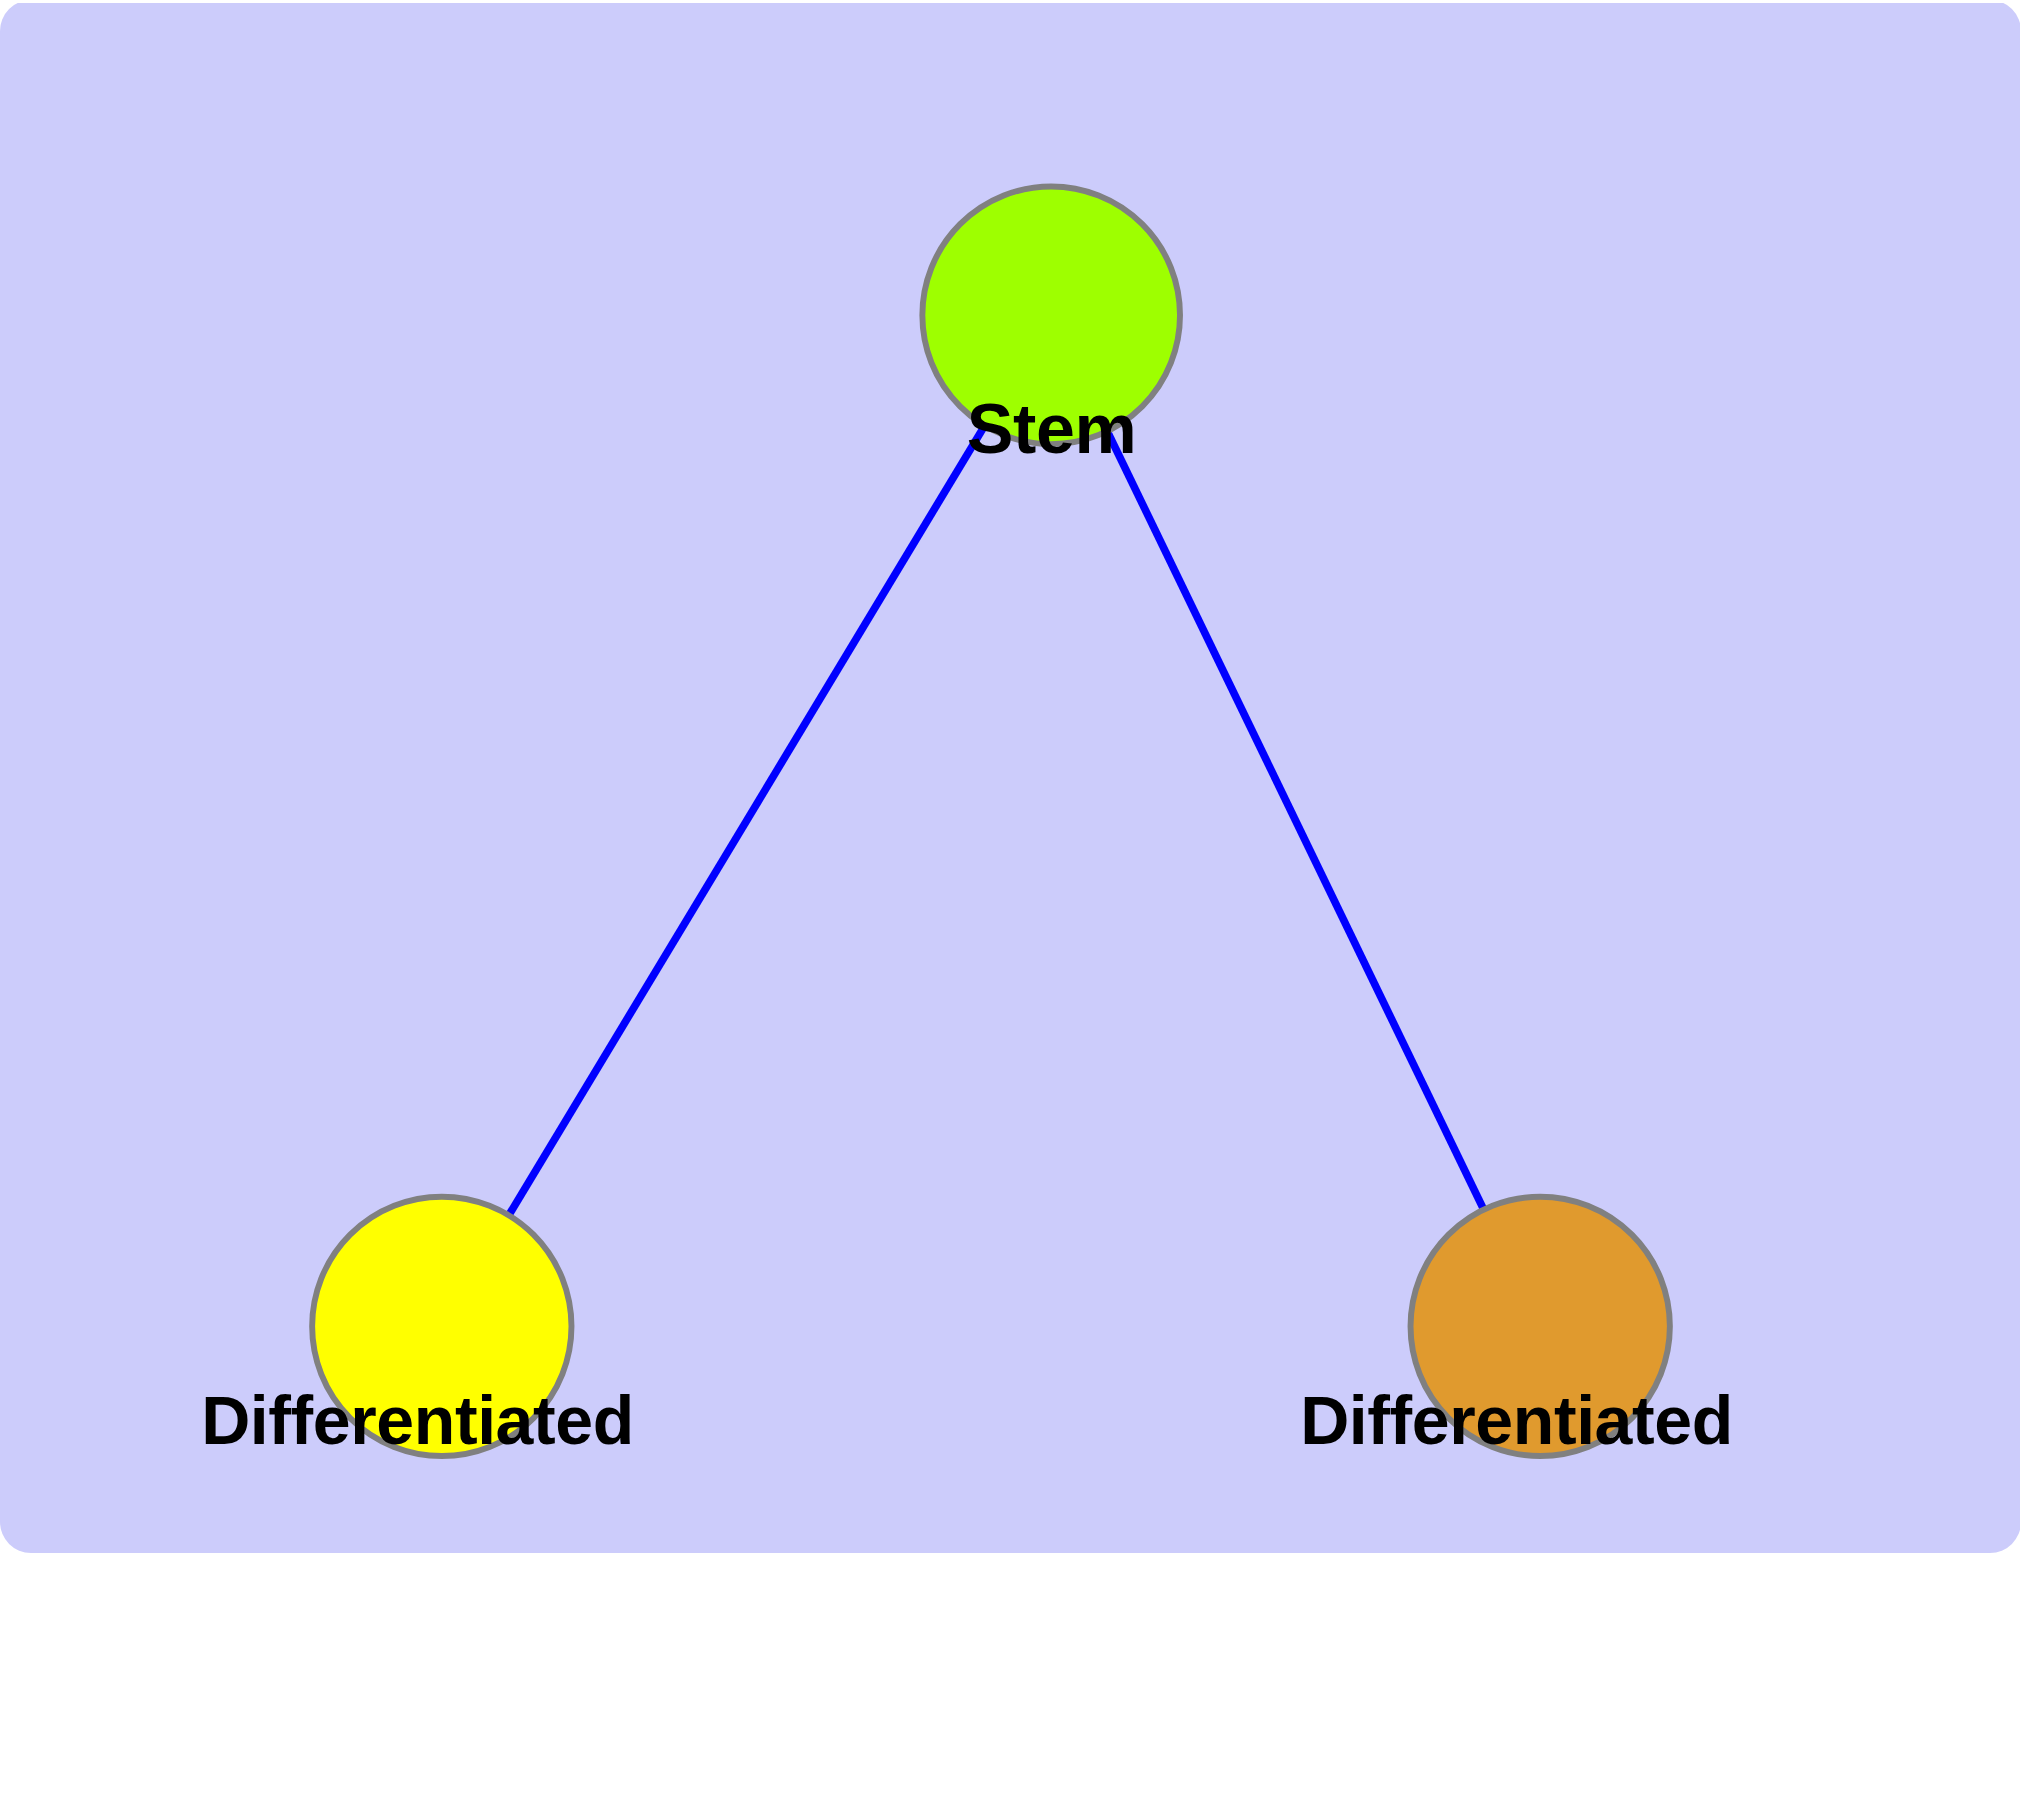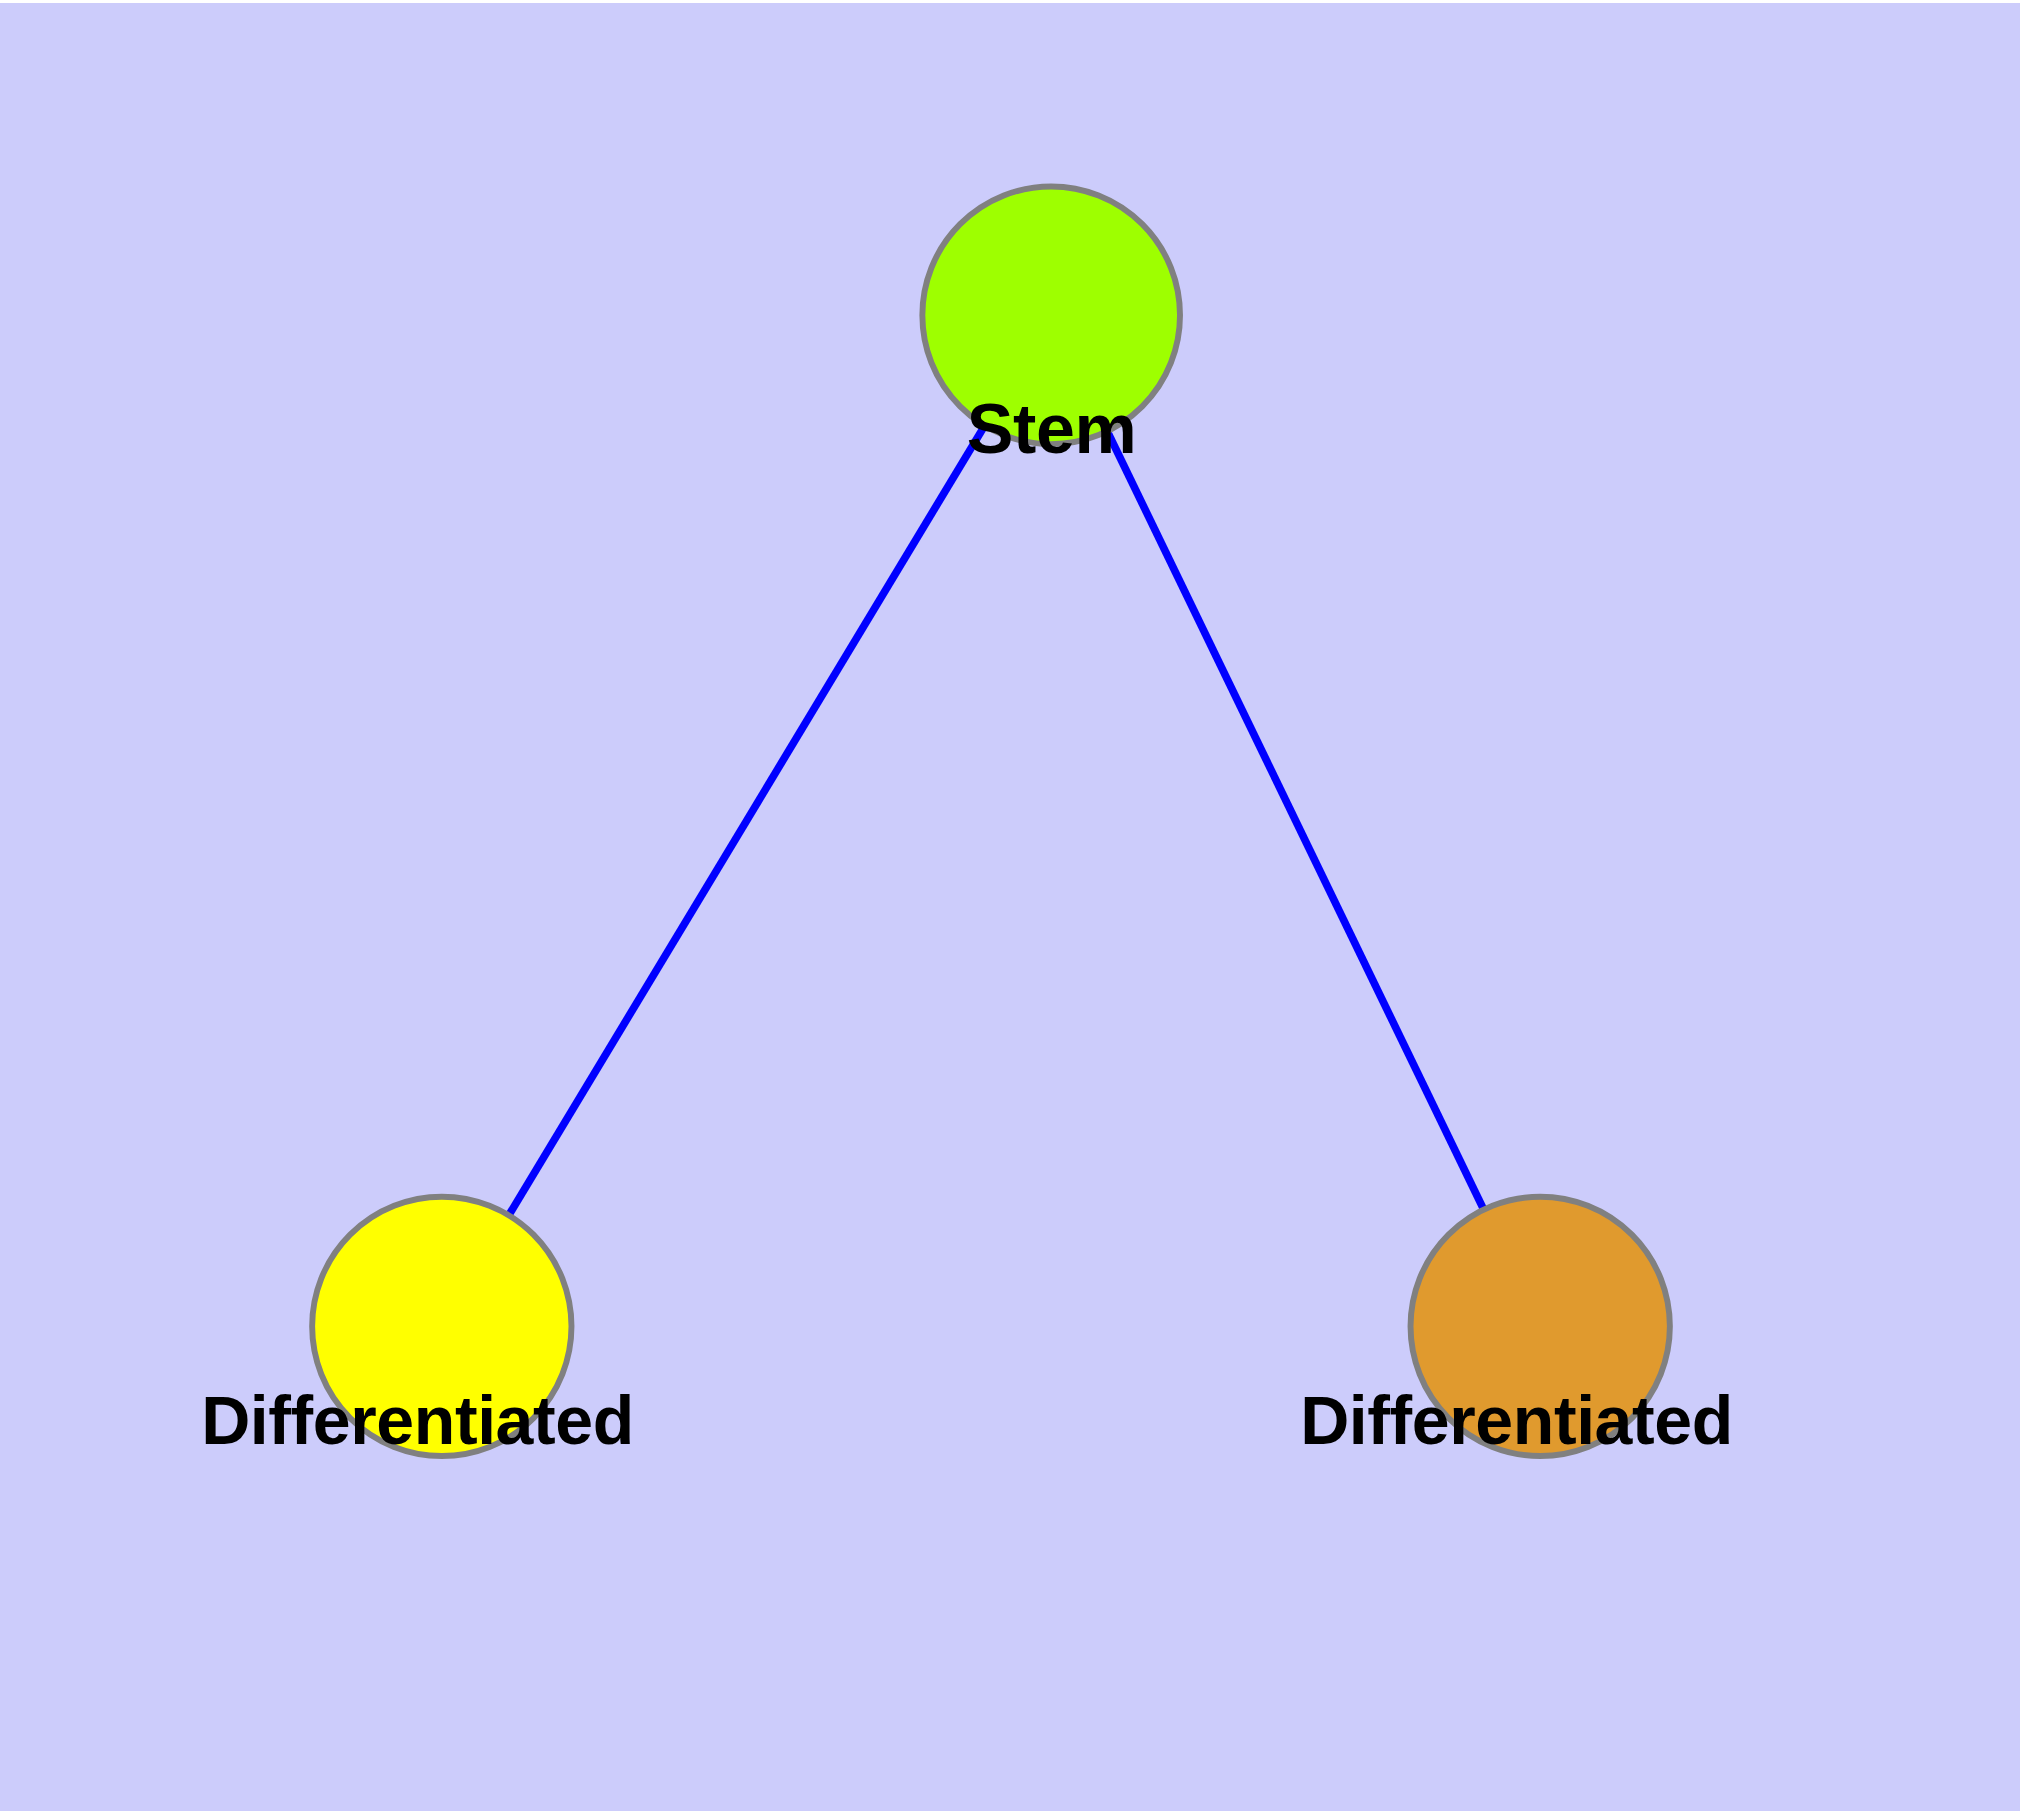--- a/index.html
+++ b/index.html
@@ -3,24 +3,25 @@
 <meta charset="utf-8">
 <style>
   html, body {
     margin: 0;
     padding: 0;
     background: #ffffff;
   }
   #canvas {
     position: relative;
     width: 2021px;
-    height: 1812px;
+    height: 1553px;
     background: #ffffff;
     overflow: hidden;
     font-family: "Liberation Sans", "DejaVu Sans", sans-serif;
+    border-radius: 31px;
   }
   #plot-bg {
     position: absolute;
     left: 0;
     top: 2.5px;
     width: 2021px;
     height: 1808px;
     background: #ccccfb;
   }
   svg#graph {

